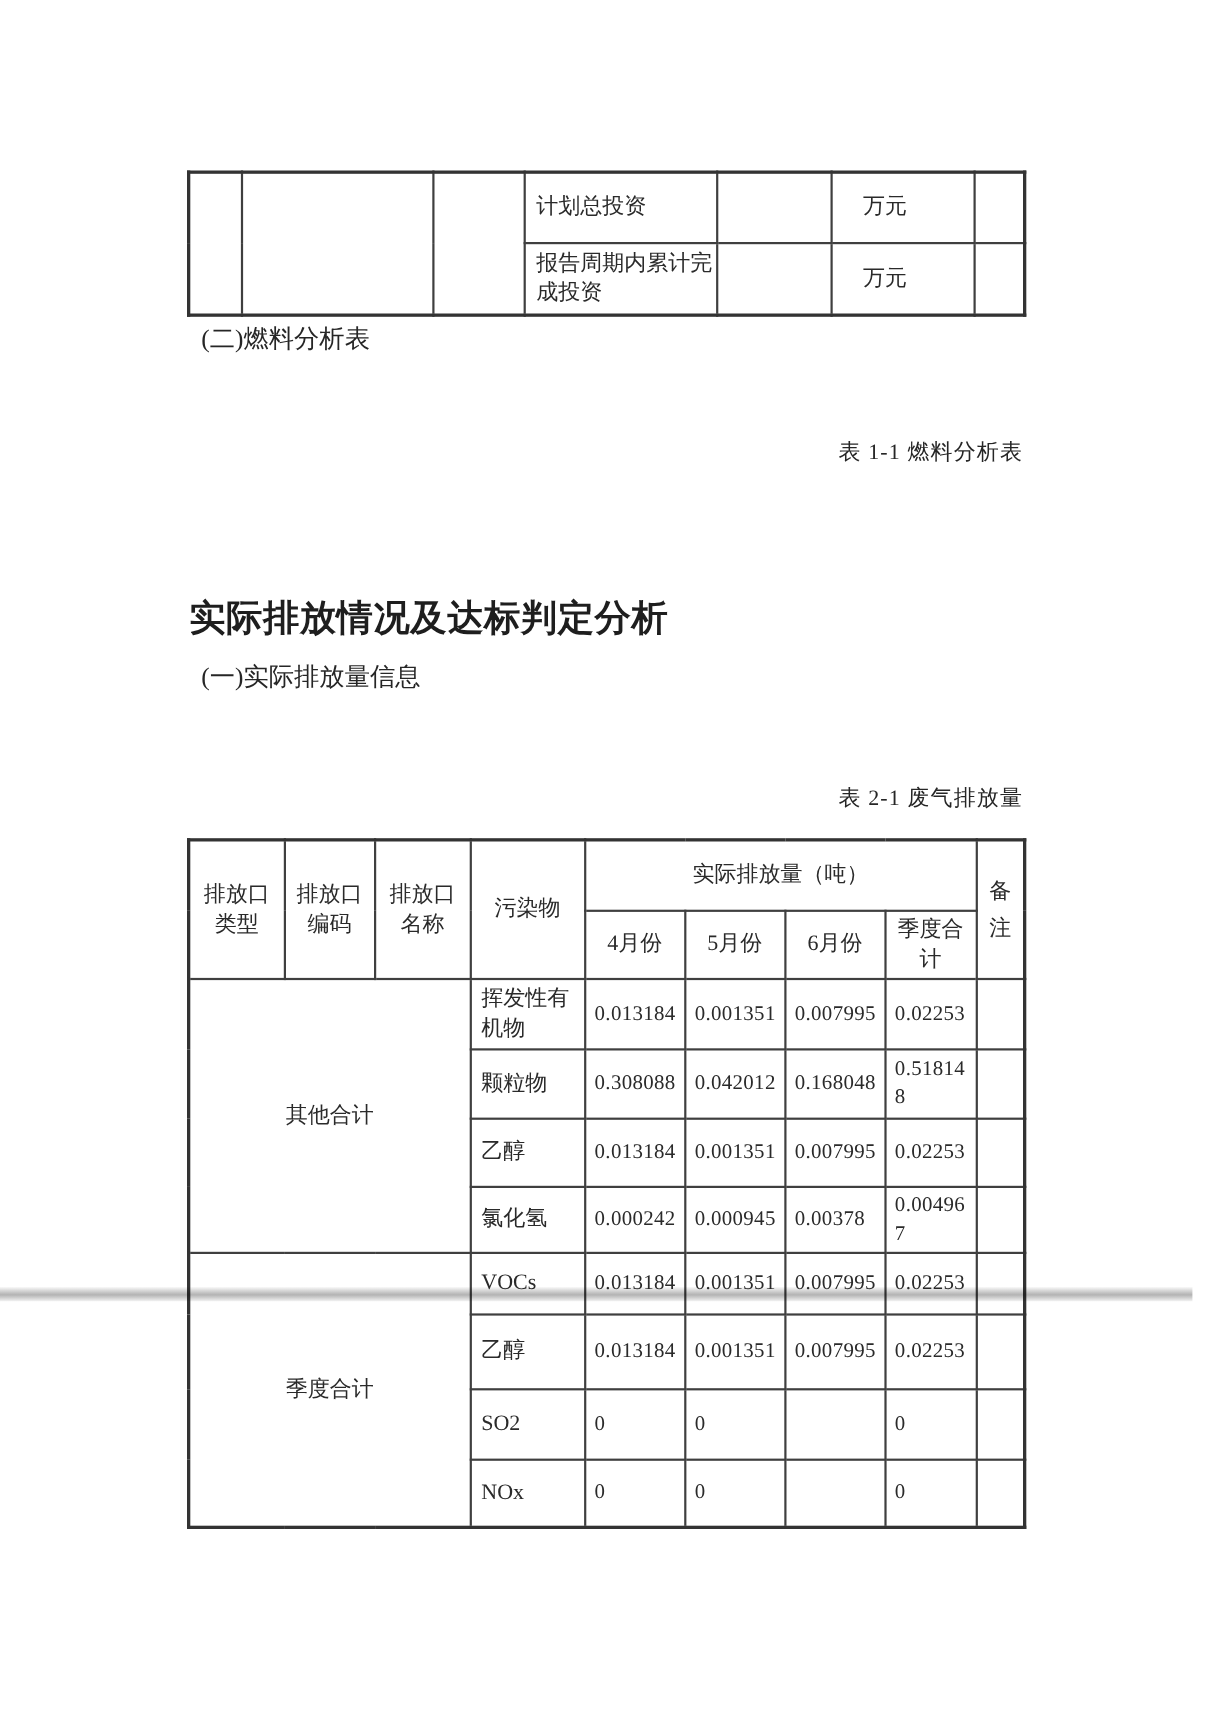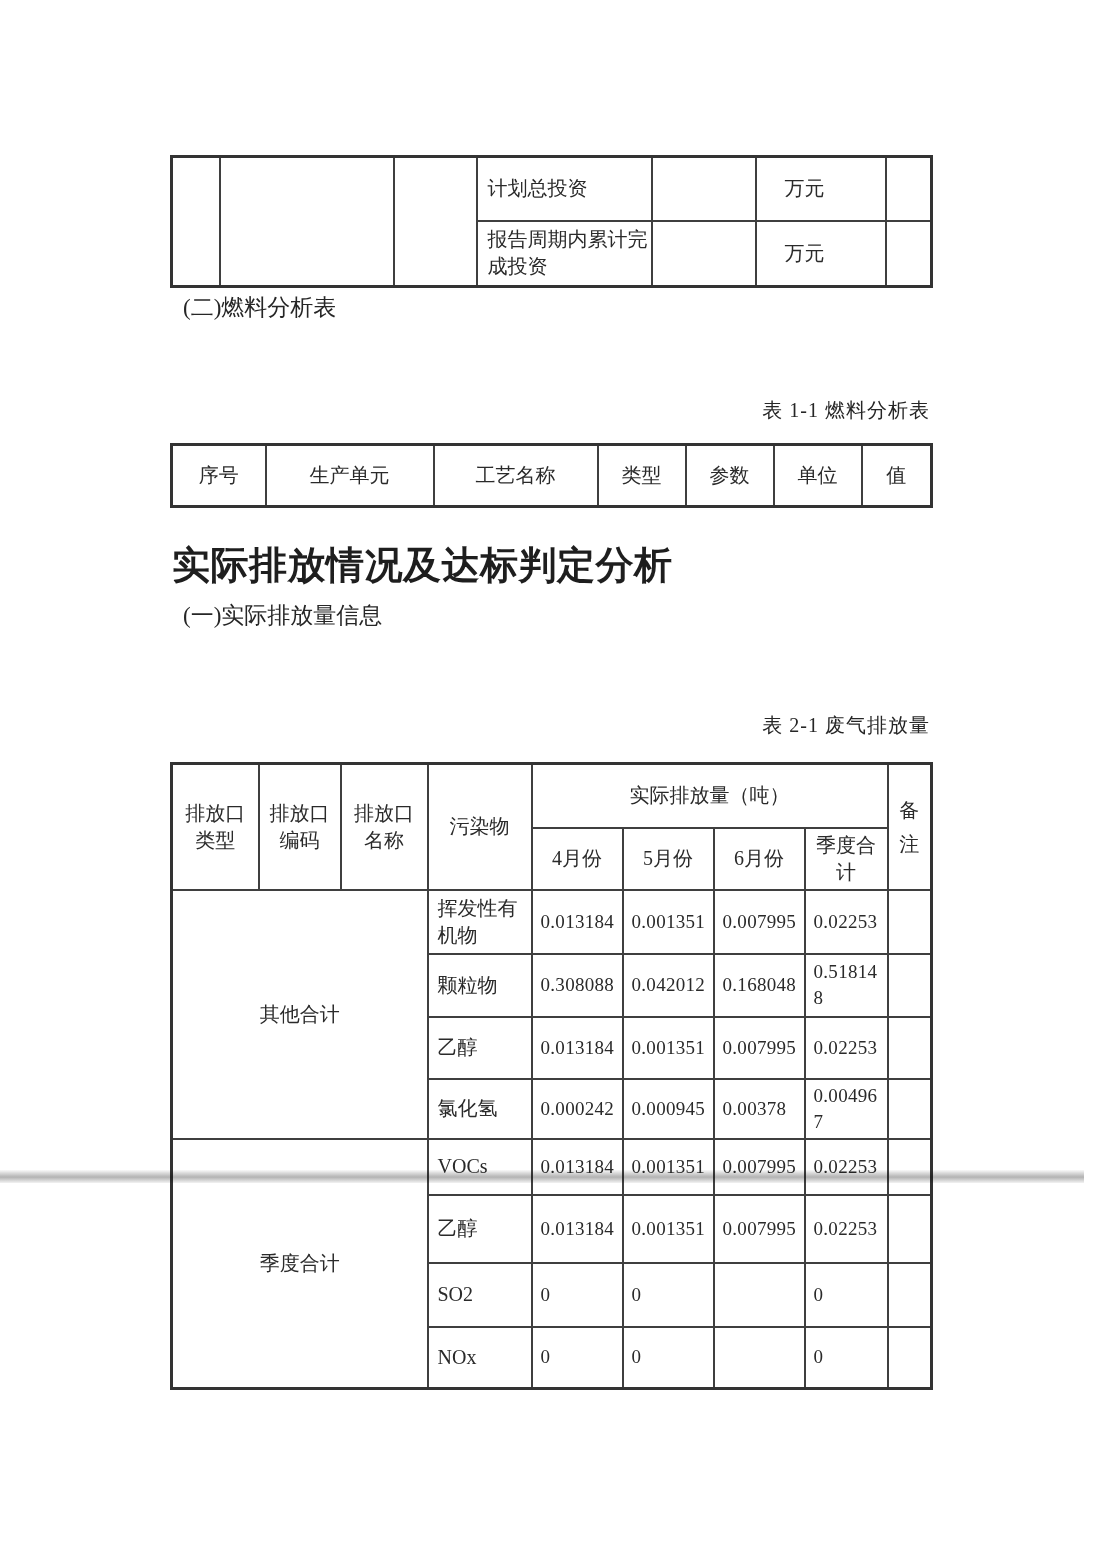--- a/index.html
+++ b/index.html
@@ -49,21 +49,21 @@
   .heading-sub {
     position: absolute;
     left: 183px;
     font-size: 23px;
     color: #262626;
   }
   .heading-main {
     position: absolute;
     left: 172px;
     top: 540px;
-    font-size: 38px;
+    font-size: 33px;
     font-weight: 700;
     color: #1e1e1e;
     letter-spacing: 0.5px;
   }
   .caption {
     position: absolute;
     left: 170px;
     width: 760px;
     text-align: right;
     font-size: 20px;
@@ -116,42 +116,20 @@
         <td class="unit">万元</td>
         <td></td>
       </tr>
     </tbody>
   </table>
 
   <div class="heading-sub" style="top:292px">(二)燃料分析表</div>
 
   <div class="caption" style="top:397px">表 1-1 燃料分析表</div>
 
-  <table class="tbl fuel-table">
-    <colgroup>
-      <col style="width:94px">
-        <col style="width:168px">
-        <col style="width:164px">
-      <col style="width:88px">
-        <col style="width:88px">
-        <col style="width:88px">
-        <col style="width:70px">
-    </colgroup>
-    <tbody>
-      <tr style="height:62px">
-        <td>序号</td>
-        <td>生产单元</td>
-        <td>工艺名称</td>
-        <td>类型</td>
-        <td>参数</td>
-        <td>单位</td>
-        <td>值</td>
-      </tr>
-    </tbody>
-  </table>
 
   <div class="heading-main">实际排放情况及达标判定分析</div>
   <div class="heading-sub" style="top:600px">(一)实际排放量信息</div>
 
   <div class="caption" style="top:712px">表 2-1 废气排放量</div>
 
   <table class="tbl emission-table">
     <colgroup>
       <col style="width:87px">
         <col style="width:82px">

